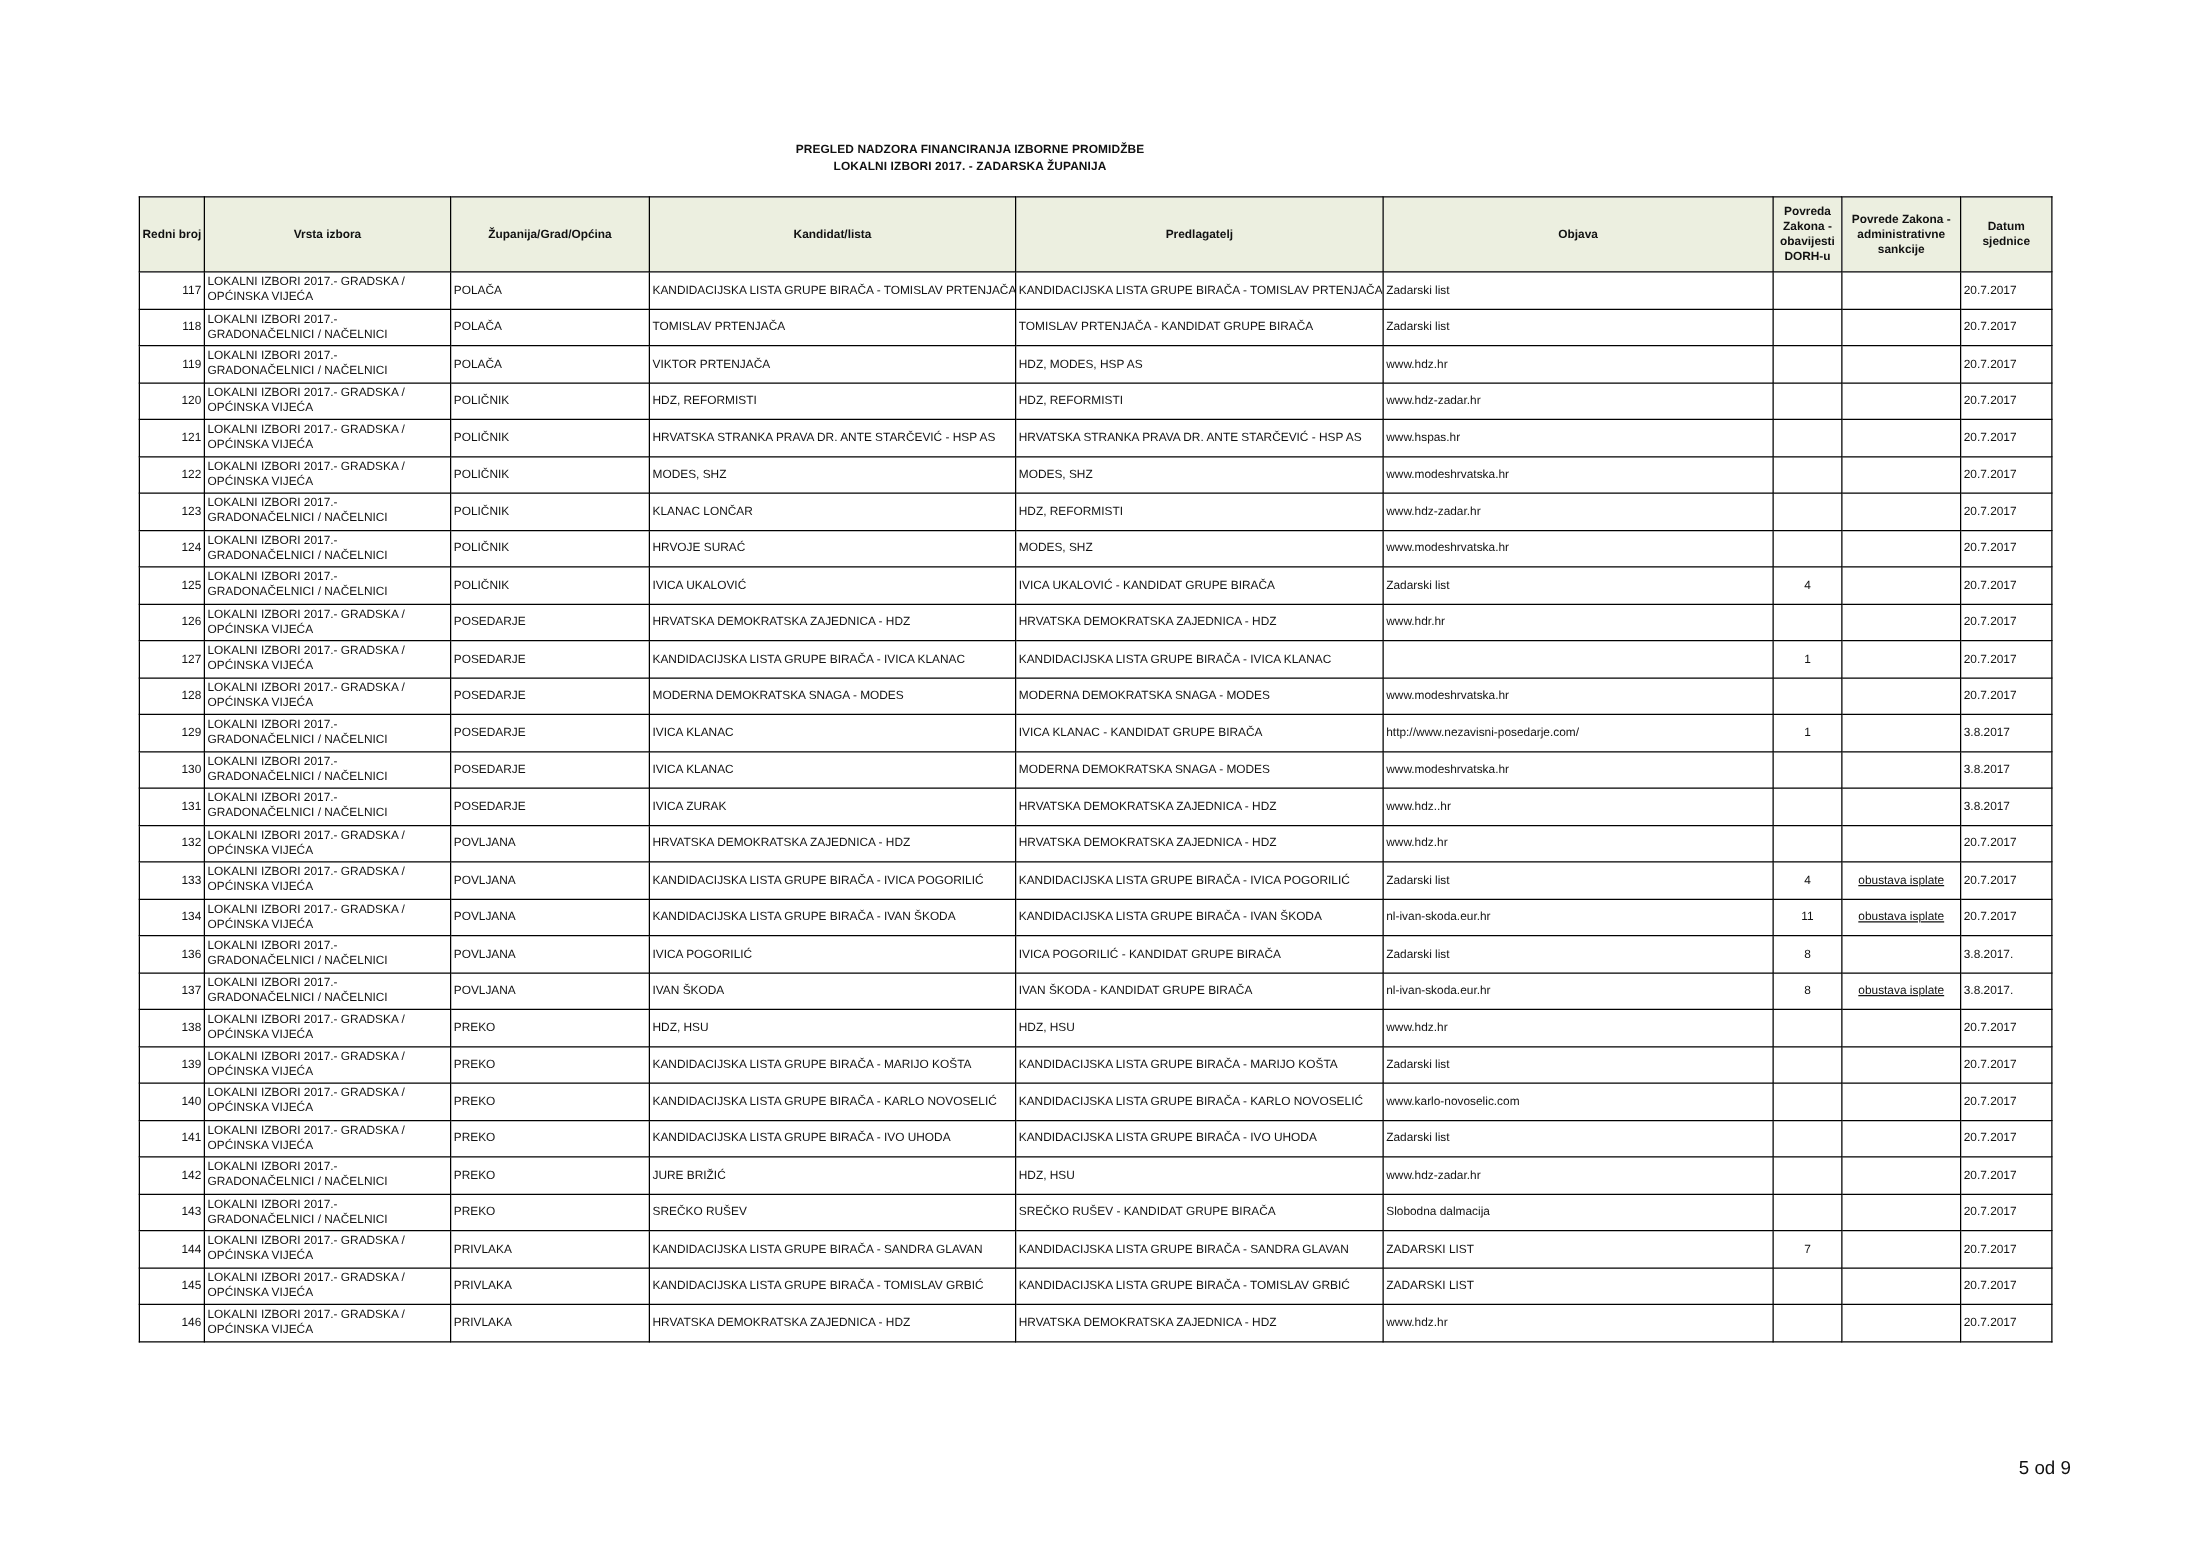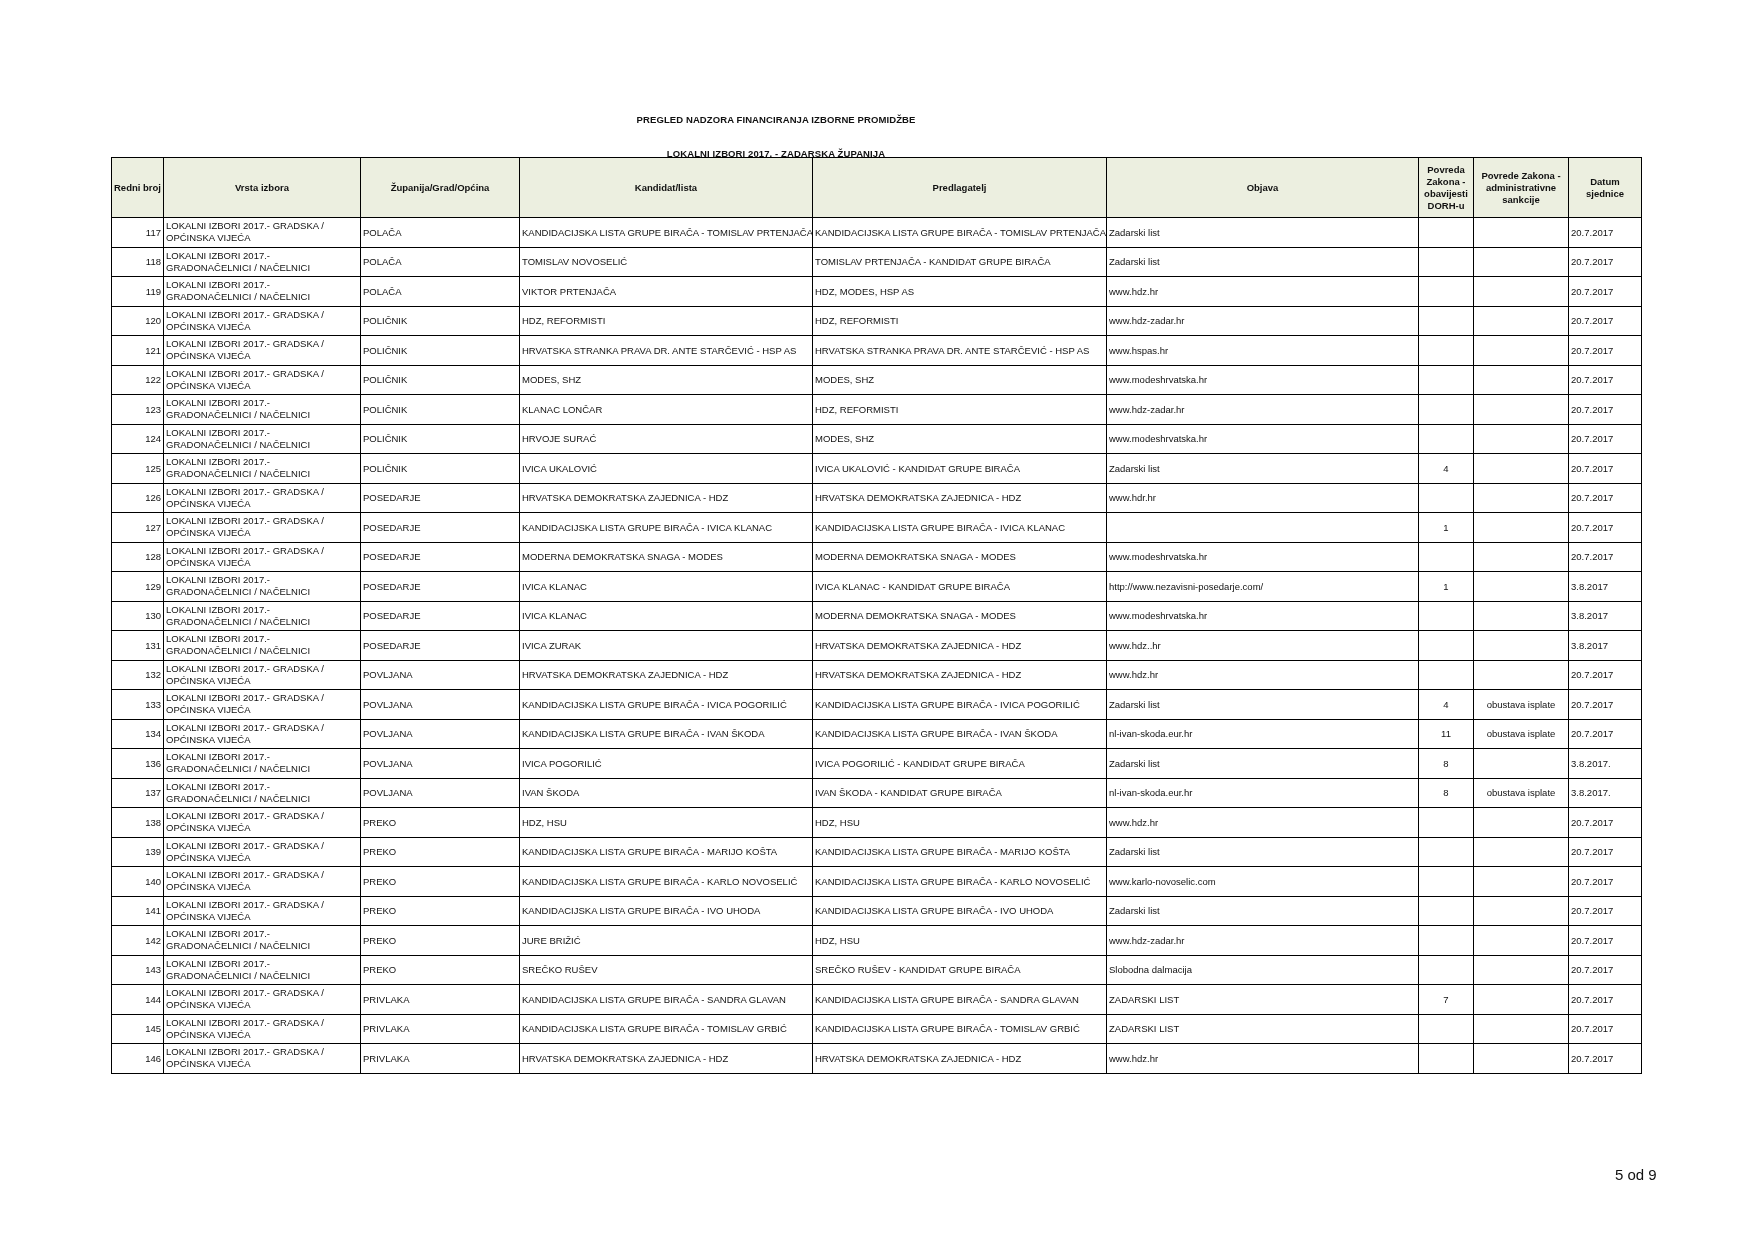--- a/index.html
+++ b/index.html
@@ -2,31 +2,31 @@
 <html><head>
 <meta charset="utf-8">
 <style>
   html, body { margin: 0; padding: 0; background: #ffffff; }
   body { width: 1753px; height: 1240px; position: relative; overflow: hidden;
          font-family: "Liberation Sans", sans-serif; color: #111; }
   .title { position: absolute; left: 0; width: 1552px; text-align: center;
            font-family: "Liberation Sans", sans-serif; font-weight: bold; font-size: 9.5px;
            letter-spacing: 0.1px; }
   .title.l1 { top: 114px; }
-  .title.l2 { top: 128px; margin-top: 20px; }
+  .title.l2 { top: 128px; }
   table { position: absolute; left: 111px; top: 157px; border-collapse: collapse;
           table-layout: fixed; width: 1530px; }
   td, th { border: 1.6px solid #000; padding: 0 2px; overflow: hidden; white-space: nowrap;
            font-size: 9.5px; line-height: 11px; height: 29.5px; box-sizing: border-box; }
   th { background: #ECEFE0; font-weight: bold; text-align: center; white-space: normal;
        height: 60px; font-size: 9.5px; line-height: 12px; }
   td.num { text-align: right; }
   td.vrsta { white-space: normal; line-height: 12px; padding-top: 0; padding-bottom: 0; }
   td.cnt { text-align: center; }
-  td.sank { text-align: center; }
+  td.sank { text-align: center; text-decoration: underline; }
   td.date { text-align: left; padding-right: 2px; }
   .pageno { position: absolute; left: 1615px; top: 1166px; font-size: 15px; }
 </style>
 </head>
 <body>
 
 <div class="title l1">PREGLED NADZORA  FINANCIRANJA IZBORNE PROMIDŽBE</div>
 <div class="title l2">LOKALNI IZBORI 2017.  - ZADARSKA ŽUPANIJA</div>
 
 <table>
@@ -63,21 +63,21 @@
         <td>KANDIDACIJSKA LISTA GRUPE BIRAČA - TOMISLAV PRTENJAČA</td>
         <td>Zadarski list</td>
         <td class="cnt"></td>
         <td class="sank"></td>
         <td class="date">20.7.2017</td>
       </tr>
       <tr>
         <td class="num">118</td>
         <td class="vrsta">LOKALNI IZBORI 2017.- GRADONAČELNICI / NAČELNICI</td>
         <td>POLAČA</td>
-        <td>TOMISLAV NOVOSELIĆ</td>
+        <td>TOMISLAV PRTENJAČA</td>
         <td>TOMISLAV PRTENJAČA  - KANDIDAT GRUPE BIRAČA</td>
         <td>Zadarski list</td>
         <td class="cnt"></td>
         <td class="sank"></td>
         <td class="date">20.7.2017</td>
       </tr>
       <tr>
         <td class="num">119</td>
         <td class="vrsta">LOKALNI IZBORI 2017.- GRADONAČELNICI / NAČELNICI</td>
         <td>POLAČA</td>

